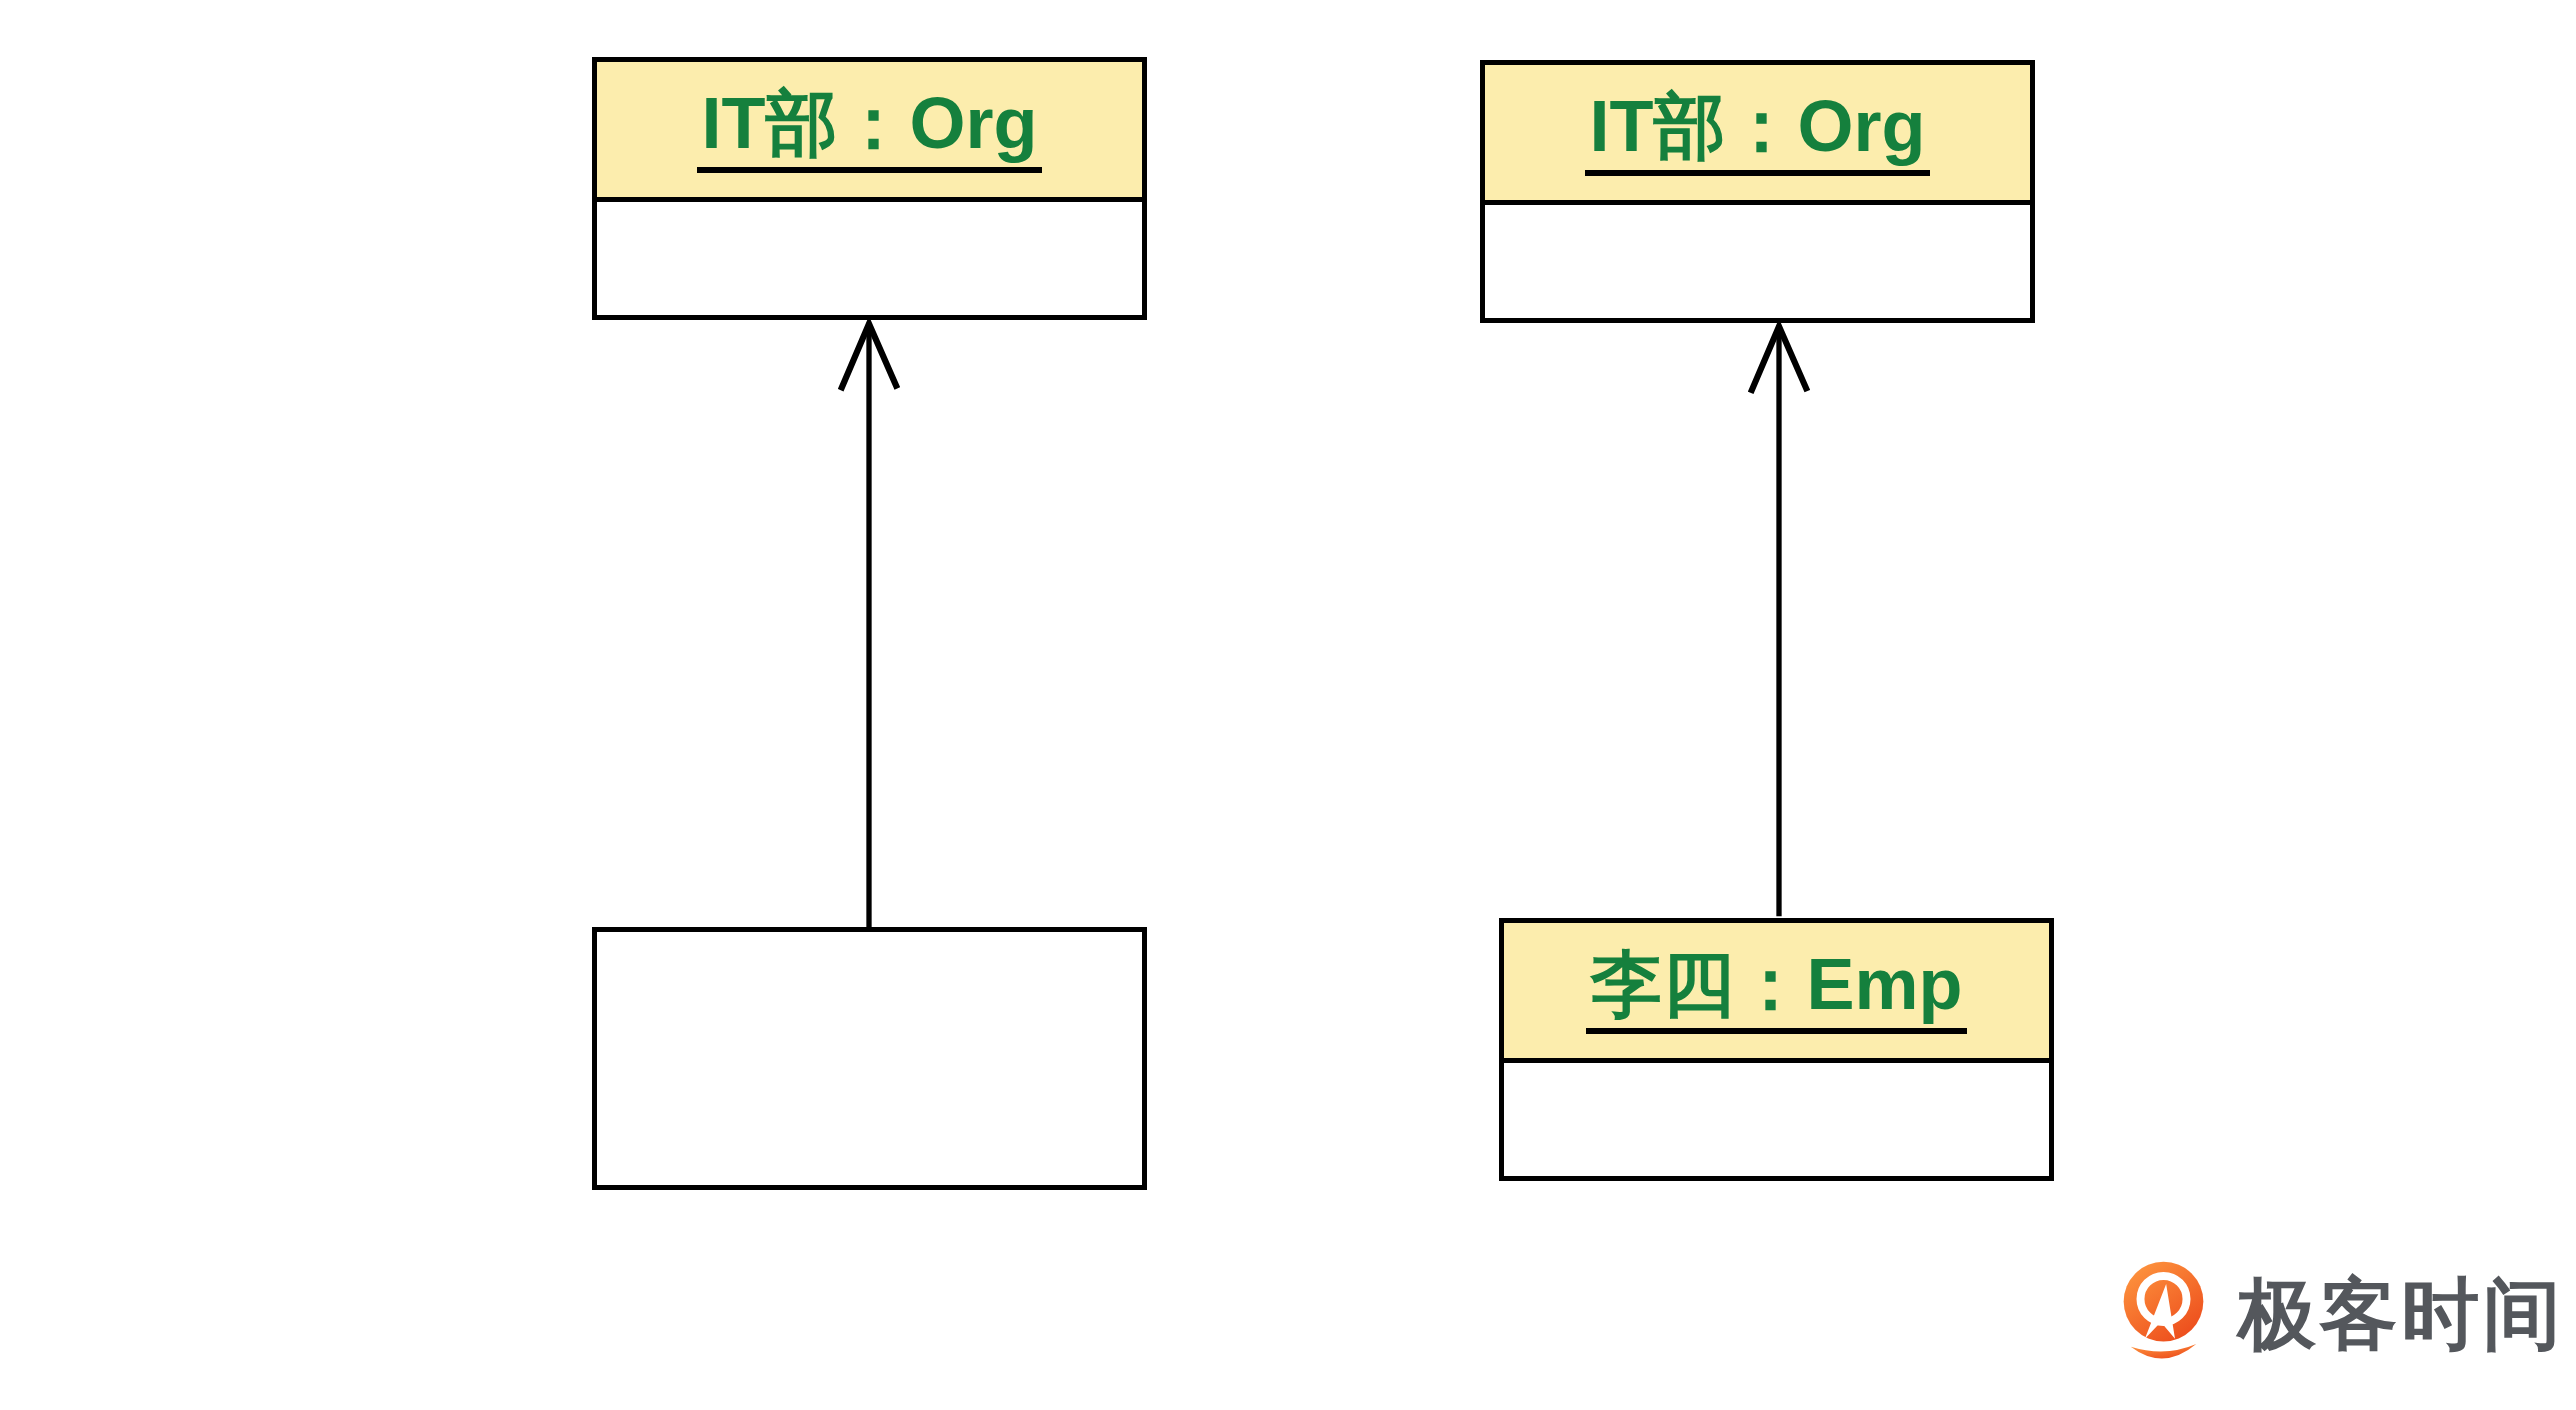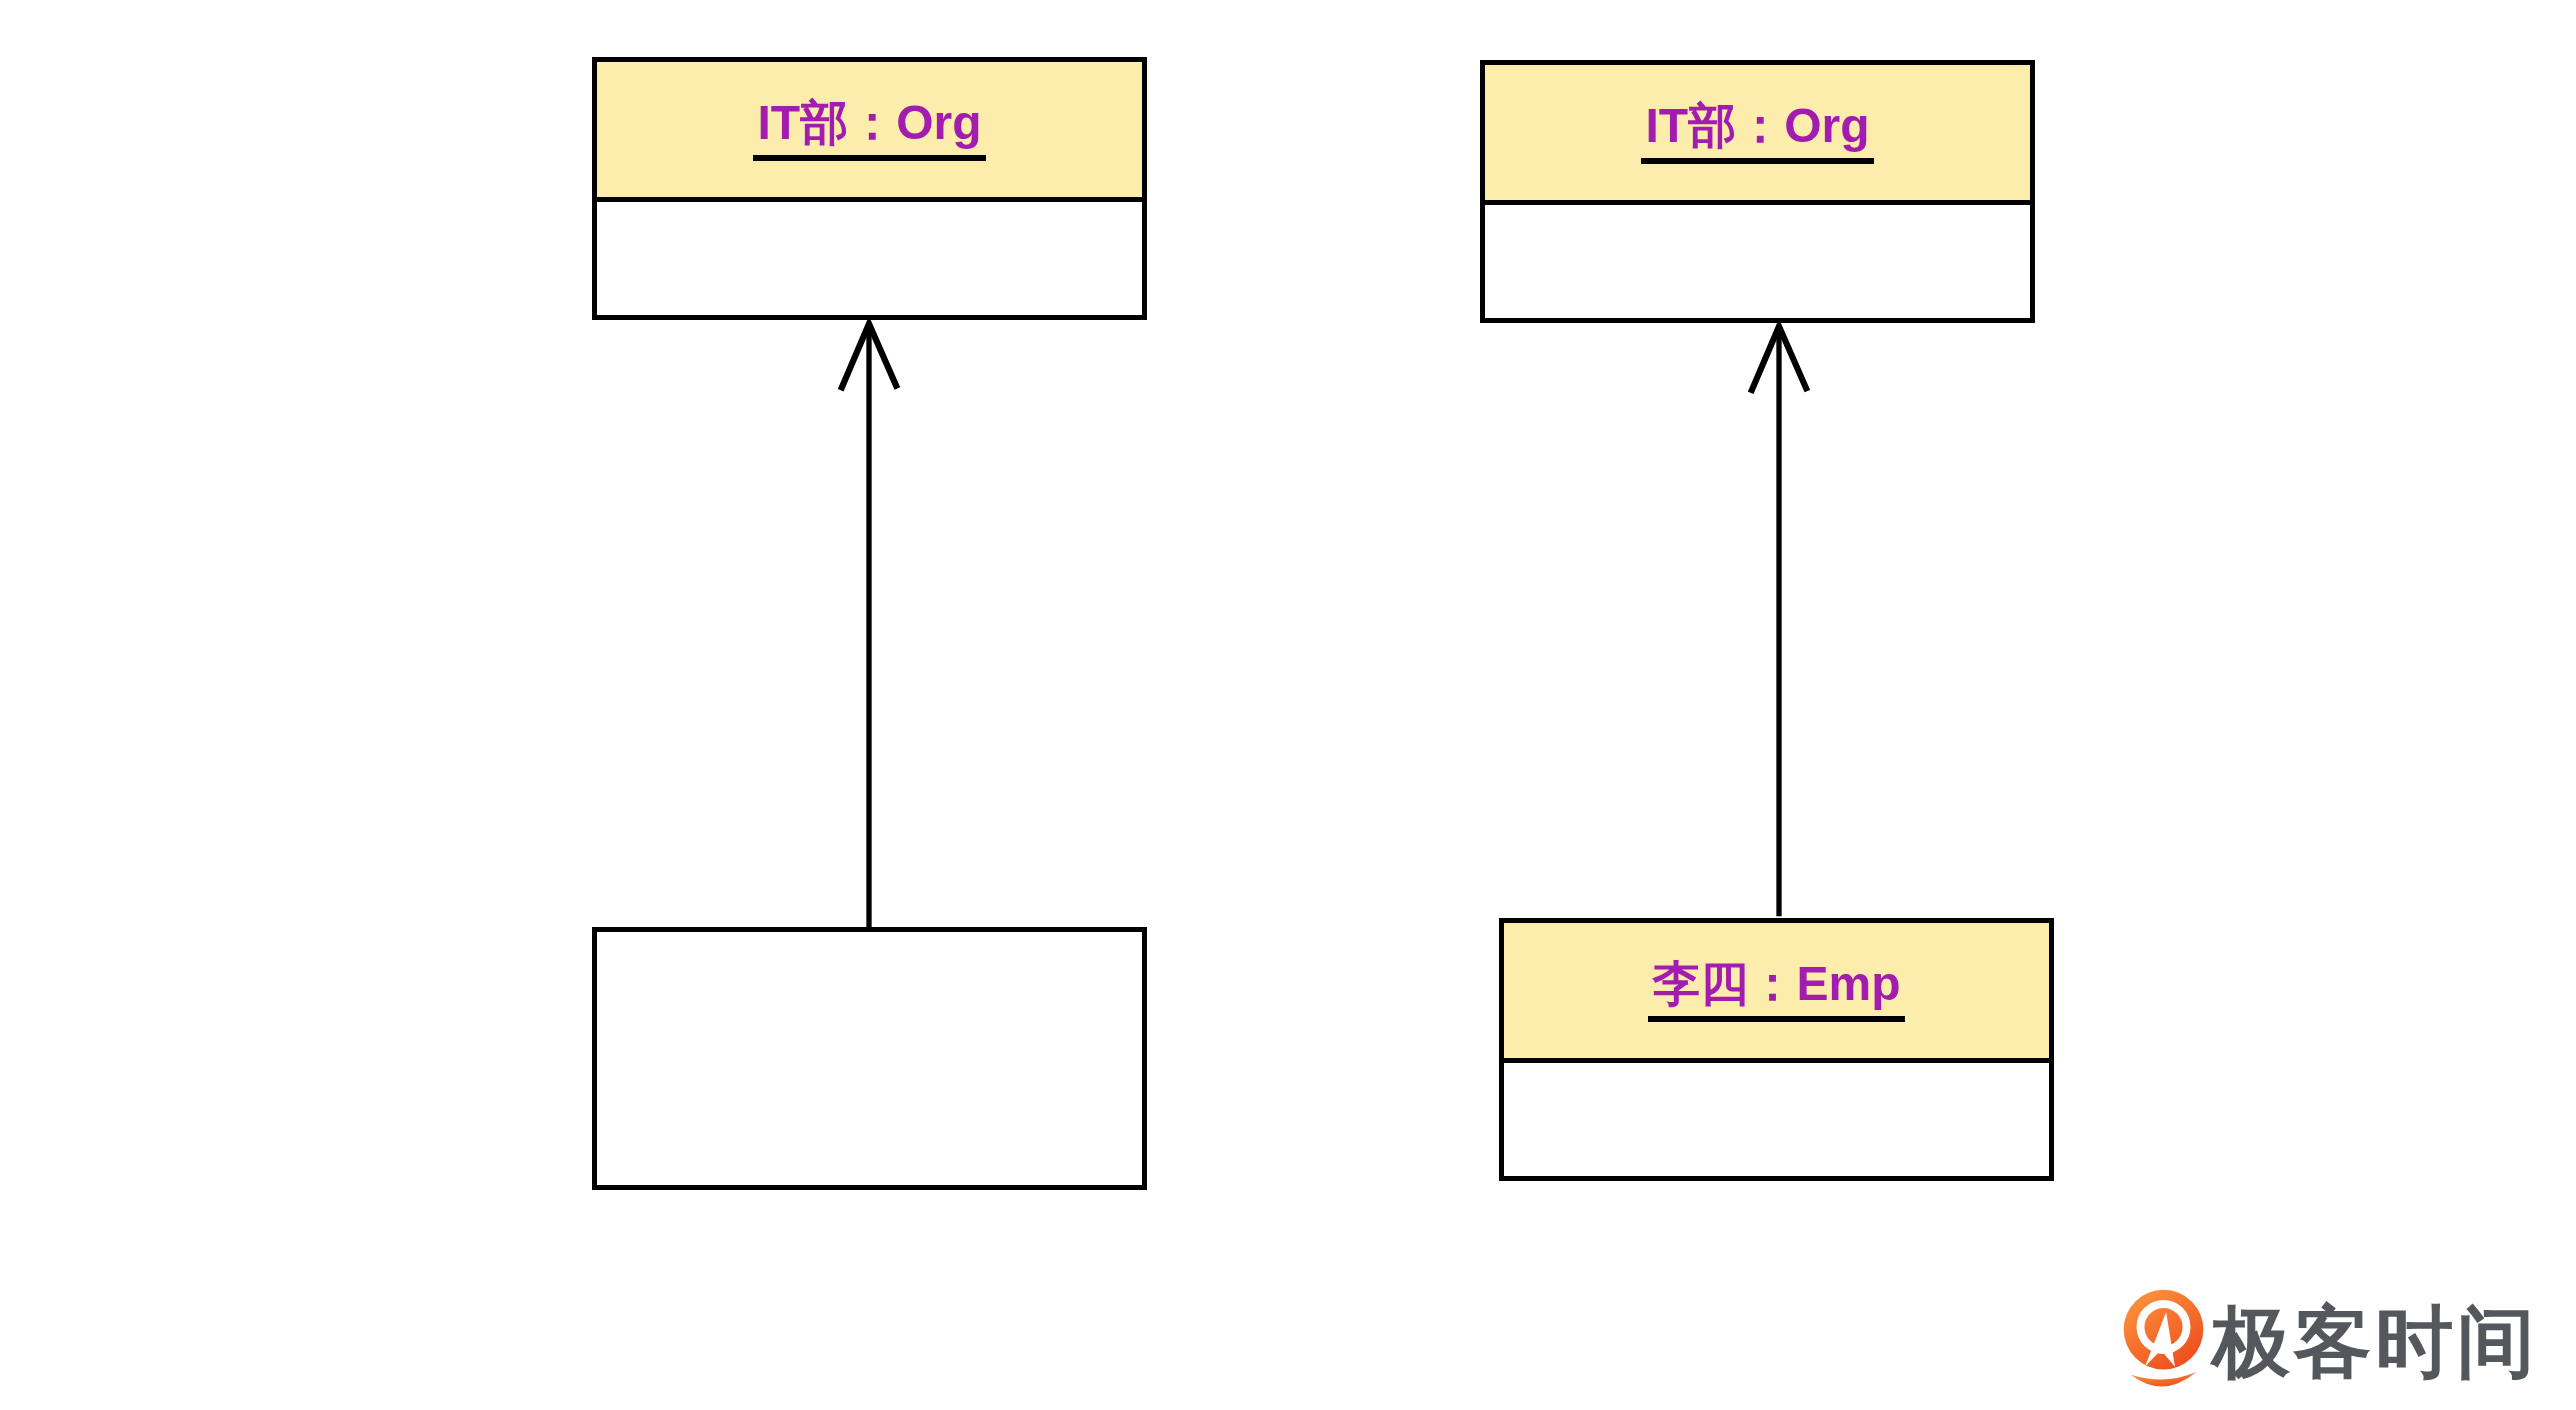--- a/index.html
+++ b/index.html
@@ -28,23 +28,23 @@
   .box-header {
     height: 140px;
     box-sizing: border-box;
     border-bottom: 5.3px solid #000000;
     background: #FCEDAD;
     display: flex;
     align-items: center;
     justify-content: center;
   }
   .obj-label {
-    font-size: 48px;
+    font-size: 72px;
     font-weight: bold;
-    color: #a21caf;
+    color: #15803d;
     line-height: 1;
     border-bottom: 6.2px solid #000000;
     padding: 0 4.4px 8px 4.4px;
     white-space: nowrap;
   }
   .box-body {
     height: 112px;
     background: #ffffff;
   }
 
@@ -55,24 +55,24 @@
 
   
   .arrow { position: absolute; }
   .arrow-left  { left: 838px;  top: 320px; }
   .arrow-right { left: 1748px; top: 323px; }
 
   
   .brand {
     position: absolute;
     left: 2119px;
-    top: 1288px;
+    top: 1260px;
     display: flex;
     align-items: center;
-    gap: 4px;
+    gap: 30px;
     text-align: center;
   }
   .brand-icon { width: 89px; height: 108px; display: block; }
   .brand-text {
     font-size: 78px;
     font-weight: bold;
     color: #54575C;
     letter-spacing: 3.6px;
     line-height: 1;
     white-space: nowrap;

